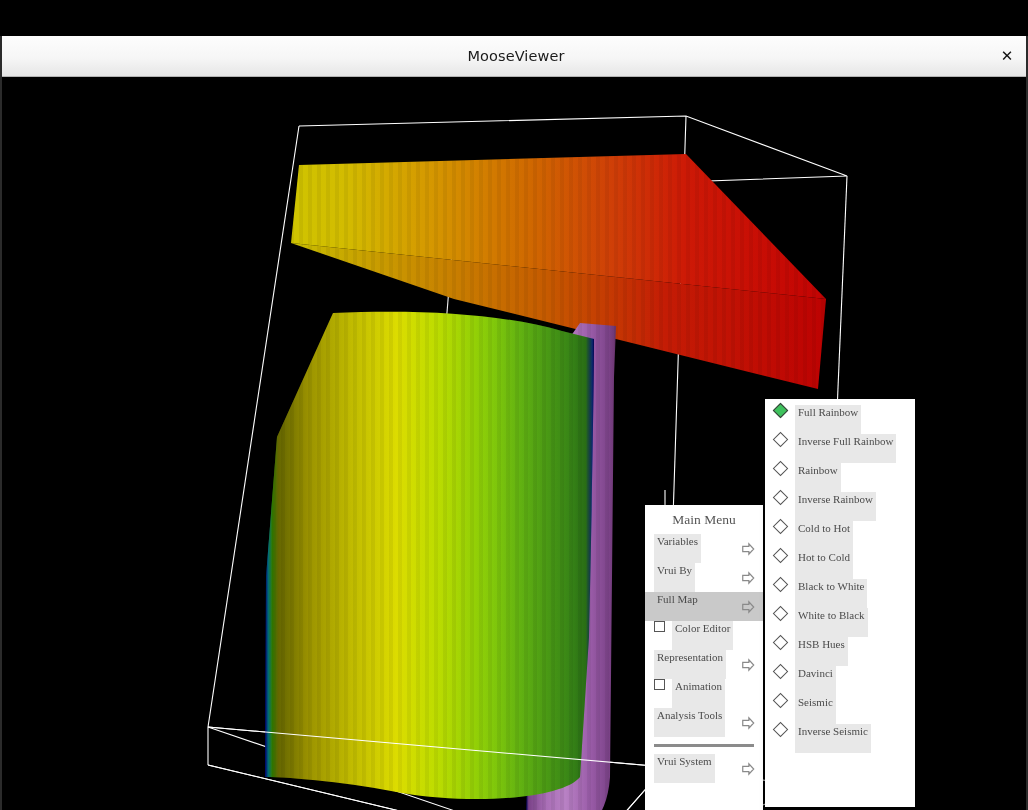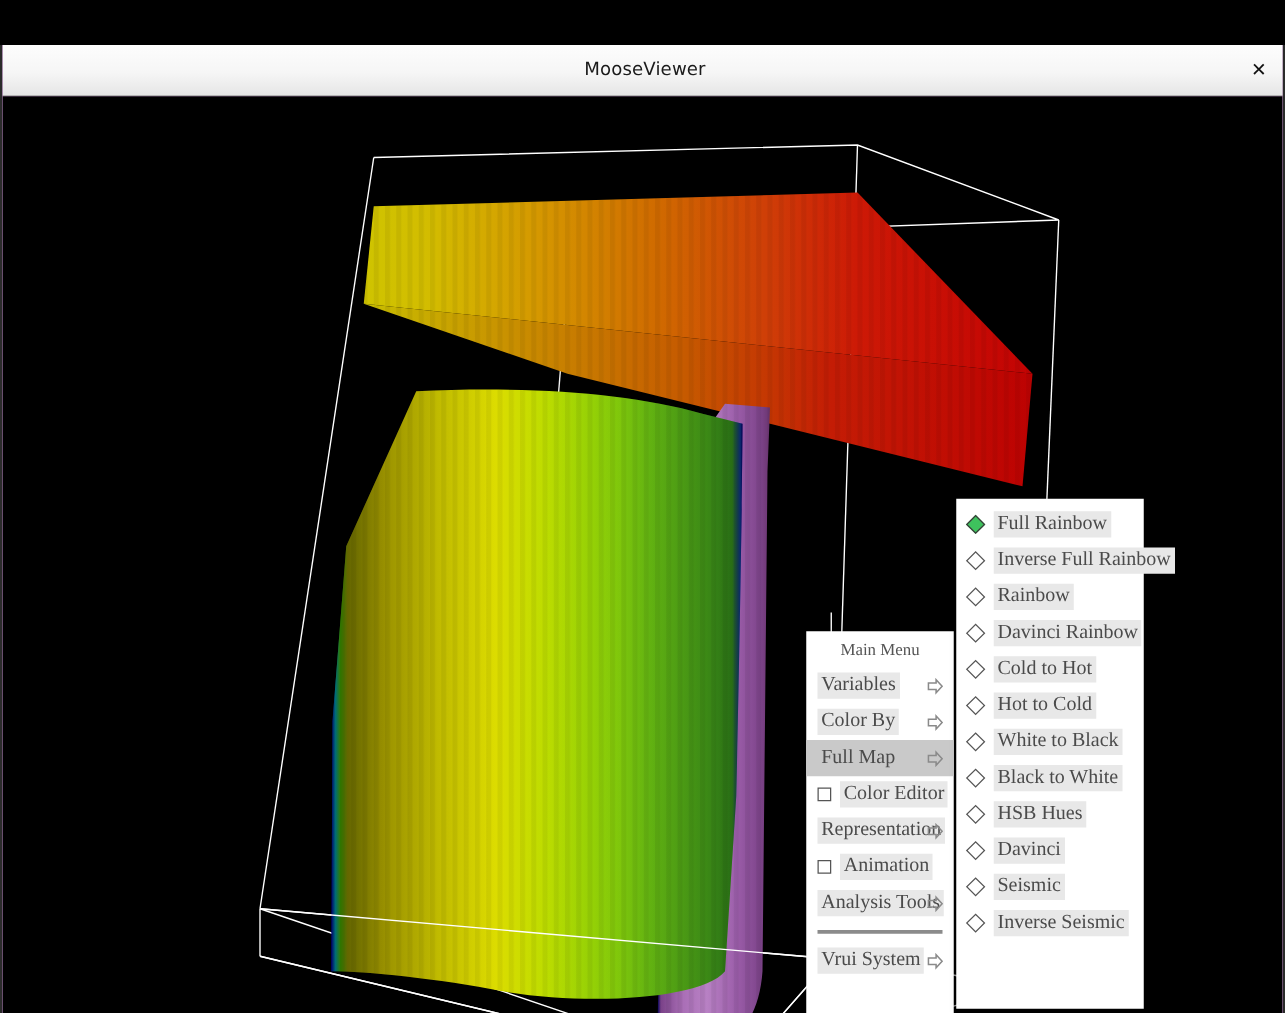--- a/index.html
+++ b/index.html
@@ -59,24 +59,24 @@
   }
   #main-menu  { left: 643px; top: 428px;  width: 118px; height: 338px; }
   #color-map-menu { left: 763px; top: 322px; width: 150px; height: 408px; }
 
   .menu-title {
     text-align: center; font-size: 13.5px; color: #555;
     padding: 7px 0 6px 0; font-weight: 400;
   }
   .menu-item {
     position: relative;
-    display: flex; align-items: center;
+    display: flex; 
     height: 29px;
     padding: 0 6px 0 9px;
-    font-size: 16px; color: #4b4b4b;
+    font-size: 11px; color: #4b4b4b;
     cursor: default; white-space: nowrap;
   }
   .menu-item .label {
     background: #e8e8e8;
     padding: 1px 3px 2px 3px;
     line-height: 1.15;
   }
   .menu-item.highlight { background: #c9c9c9; }
   .menu-item.highlight .label { background: transparent; }
   .menu-item .arrow {
@@ -265,21 +265,21 @@
       <div class="menu-title">Main Menu</div>
 
       <div class="menu-item">
         <span class="label">Variables</span>
         <svg class="arrow" viewBox="0 0 16 16">
           <path d="M2 5 H9 V2 L14.5 8 L9 14 V11 H2 Z" fill="none" stroke="#8a8a8a" stroke-width="1.4"></path>
         </svg>
       </div>
 
       <div class="menu-item">
-        <span class="label">Color By</span>
+        <span class="label">Vrui By</span>
         <svg class="arrow" viewBox="0 0 16 16">
           <path d="M2 5 H9 V2 L14.5 8 L9 14 V11 H2 Z" fill="none" stroke="#8a8a8a" stroke-width="1.4"></path>
         </svg>
       </div>
 
       <div class="menu-item highlight">
         <span class="label">Full Map</span>
         <svg class="arrow" viewBox="0 0 16 16">
           <path d="M2 5 H9 V2 L14.5 8 L9 14 V11 H2 Z" fill="none" stroke="#8a8a8a" stroke-width="1.4"></path>
         </svg>
@@ -329,37 +329,37 @@
       <div class="menu-item">
         <span class="diamond"></span>
         <span class="label">Inverse Full Rainbow</span>
       </div>
       <div class="menu-item">
         <span class="diamond"></span>
         <span class="label">Rainbow</span>
       </div>
       <div class="menu-item">
         <span class="diamond"></span>
-        <span class="label">Davinci Rainbow</span>
+        <span class="label">Inverse Rainbow</span>
       </div>
       <div class="menu-item">
         <span class="diamond"></span>
         <span class="label">Cold to Hot</span>
       </div>
       <div class="menu-item">
         <span class="diamond"></span>
         <span class="label">Hot to Cold</span>
       </div>
       <div class="menu-item">
         <span class="diamond"></span>
+        <span class="label">Black to White</span>
+      </div>
+      <div class="menu-item">
+        <span class="diamond"></span>
         <span class="label">White to Black</span>
-      </div>
-      <div class="menu-item">
-        <span class="diamond"></span>
-        <span class="label">Black to White</span>
       </div>
       <div class="menu-item">
         <span class="diamond"></span>
         <span class="label">HSB Hues</span>
       </div>
       <div class="menu-item">
         <span class="diamond"></span>
         <span class="label">Davinci</span>
       </div>
       <div class="menu-item">

